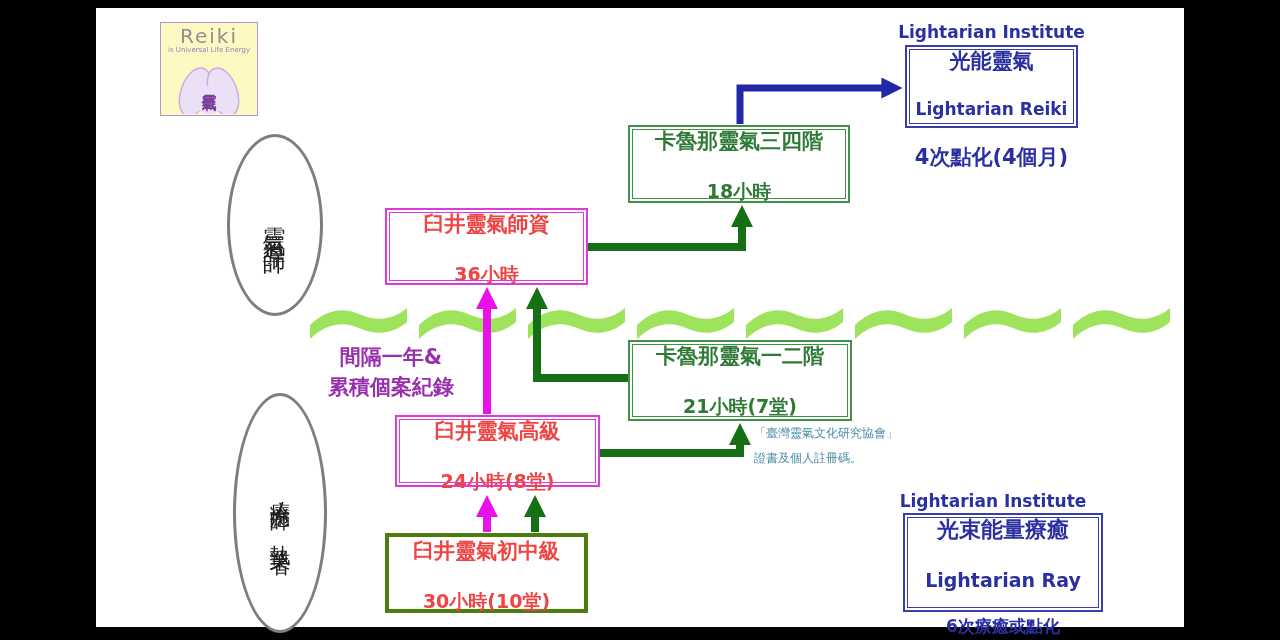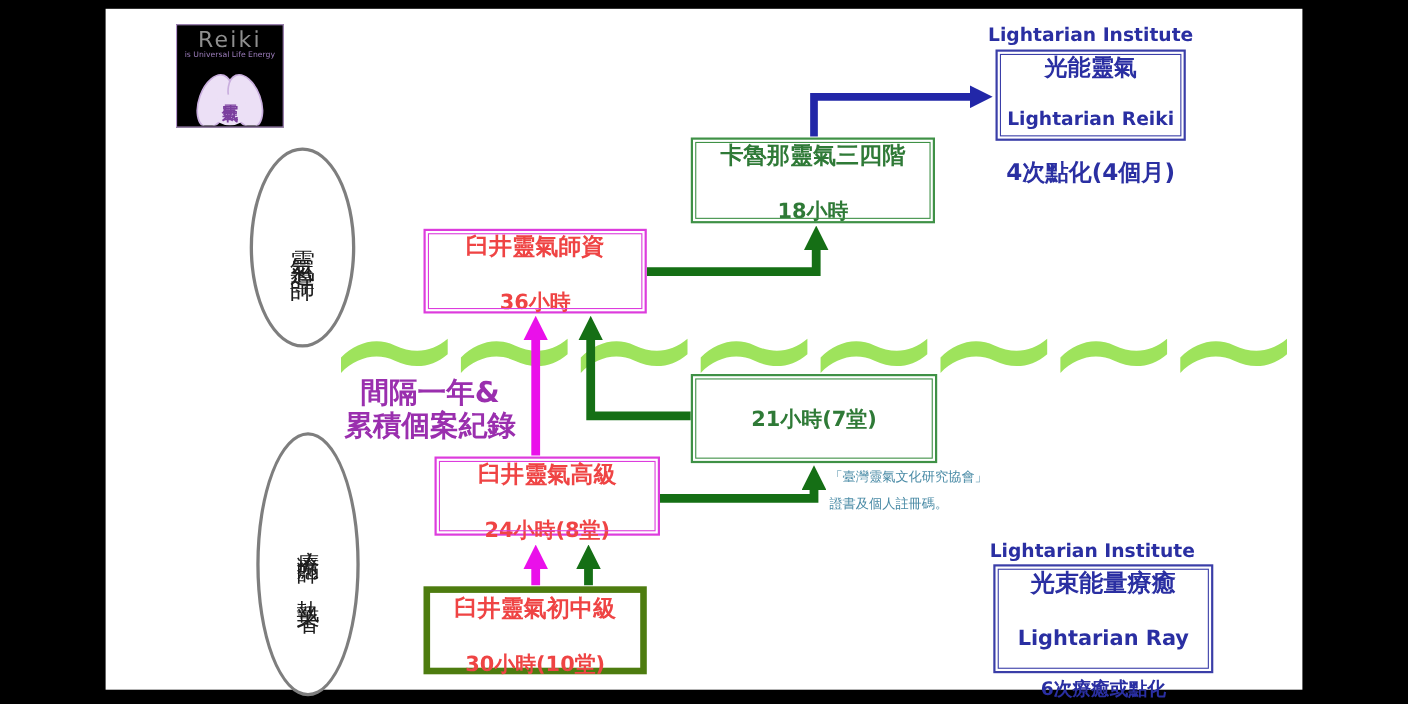--- a/index.html
+++ b/index.html
@@ -9,21 +9,21 @@
   }
   .slide{
     position:absolute;left:96px;top:8px;width:1088px;height:619px;
     background:#ffffff;
   }
   .abs{position:absolute;}
 
   
   .logo{
     left:64px;top:14px;width:96px;height:92px;
-    border:1px solid #b293cb;background:#000000;text-align:center;
+    border:1px solid #b293cb;background:#fef9c3;text-align:center;
   }
   .logo-brand{font-size:20px;color:#8f8f8f;letter-spacing:2px;margin-top:3px;line-height:20px;}
   .logo-tagline{font-size:7px;color:#9b7cba;line-height:8px;}
   .logo-hands{position:relative;width:96px;height:60px;}
   .logo-hands svg{position:absolute;left:0;top:0;}
   .logo-kanji{
     position:absolute;left:0;top:2px;width:96px;text-align:center;
     writing-mode:vertical-rl;text-orientation:upright;
     left:40px;width:16px;height:56px;
     font-size:15px;font-weight:bold;color:#7b3f9e;letter-spacing:2px;line-height:16px;
@@ -52,38 +52,38 @@
   
   .box{
     background:#fff;display:flex;flex-direction:column;justify-content:space-evenly;
     align-items:center;text-align:center;box-sizing:border-box;gap:24px;
   }
   .dbl{border:2px solid;}
   .dbl::after{content:"";position:absolute;inset:2px;border:1px solid;border-color:inherit;pointer-events:none;}
   .box.mag{border-color:#dd3cdd;color:#ef4444;}
   .box.grn{border-color:#3f9146;color:#2f7a37;}
   .box.nvy{border-color:#3a3ea8;color:#2a2fa2;}
-  .box.single{border:6px solid #4d7c0f;}
+  .box.single{border:4px solid #4d7c0f;}
   .box-title{font-size:21px;font-weight:600;white-space:nowrap;}
   .box-sub{font-size:19px;font-weight:600;white-space:nowrap;}
   .nvy .box-title{font-size:21px;}
   .nvy .box-mid{font-size:17px;font-weight:600;text-align:right;}
   .nvy .box-sub{font-size:21px;}
   .ray .box-title{font-size:22px;}
   .ray .box-mid{font-size:19px;font-weight:600;}
   .ray .box-sub{font-size:17px;}
 
   .inst-label{
     font-size:17px;font-weight:bold;color:#2a2fa2;text-align:center;white-space:nowrap;
   }
 
   
   .note-interval{
     left:210px;top:334px;width:170px;text-align:center;
-    color:#9a2fae;font-size:26px;font-weight:600;line-height:30px;white-space:nowrap;
+    color:#9a2fae;font-size:21px;font-weight:600;line-height:30px;white-space:nowrap;
   }
   .note-cert{
     left:658px;top:413px;width:250px;text-align:left;
     color:#4a8ba6;font-size:12px;font-weight:500;line-height:25px;white-space:nowrap;
   }
 
   .layer{left:0;top:0;pointer-events:none;}
 </style>
 </head>
 <body>
@@ -150,20 +150,21 @@
     <div class="box-title">卡魯那靈氣三四階</div>
     <div class="box-sub">18小時</div>
   </div>
 
   <div class="abs box mag dbl" style="left:289px;top:200px;width:203px;height:77px">
     <div class="box-title">臼井靈氣師資</div>
     <div class="box-sub">36小時</div>
   </div>
 
   <div class="abs box grn dbl" style="left:532px;top:332px;width:224px;height:81px">
+    <div class="box-title">卡魯那靈氣一二階</div>
     <div class="box-sub">21小時(7堂)</div>
   </div>
 
   <div class="abs box mag dbl" style="left:299px;top:407px;width:205px;height:72px">
     <div class="box-title">臼井靈氣高級</div>
     <div class="box-sub">24小時(8堂)</div>
   </div>
 
   <div class="abs box mag single" style="left:289px;top:525px;width:203px;height:80px">
     <div class="box-title">臼井靈氣初中級</div>

